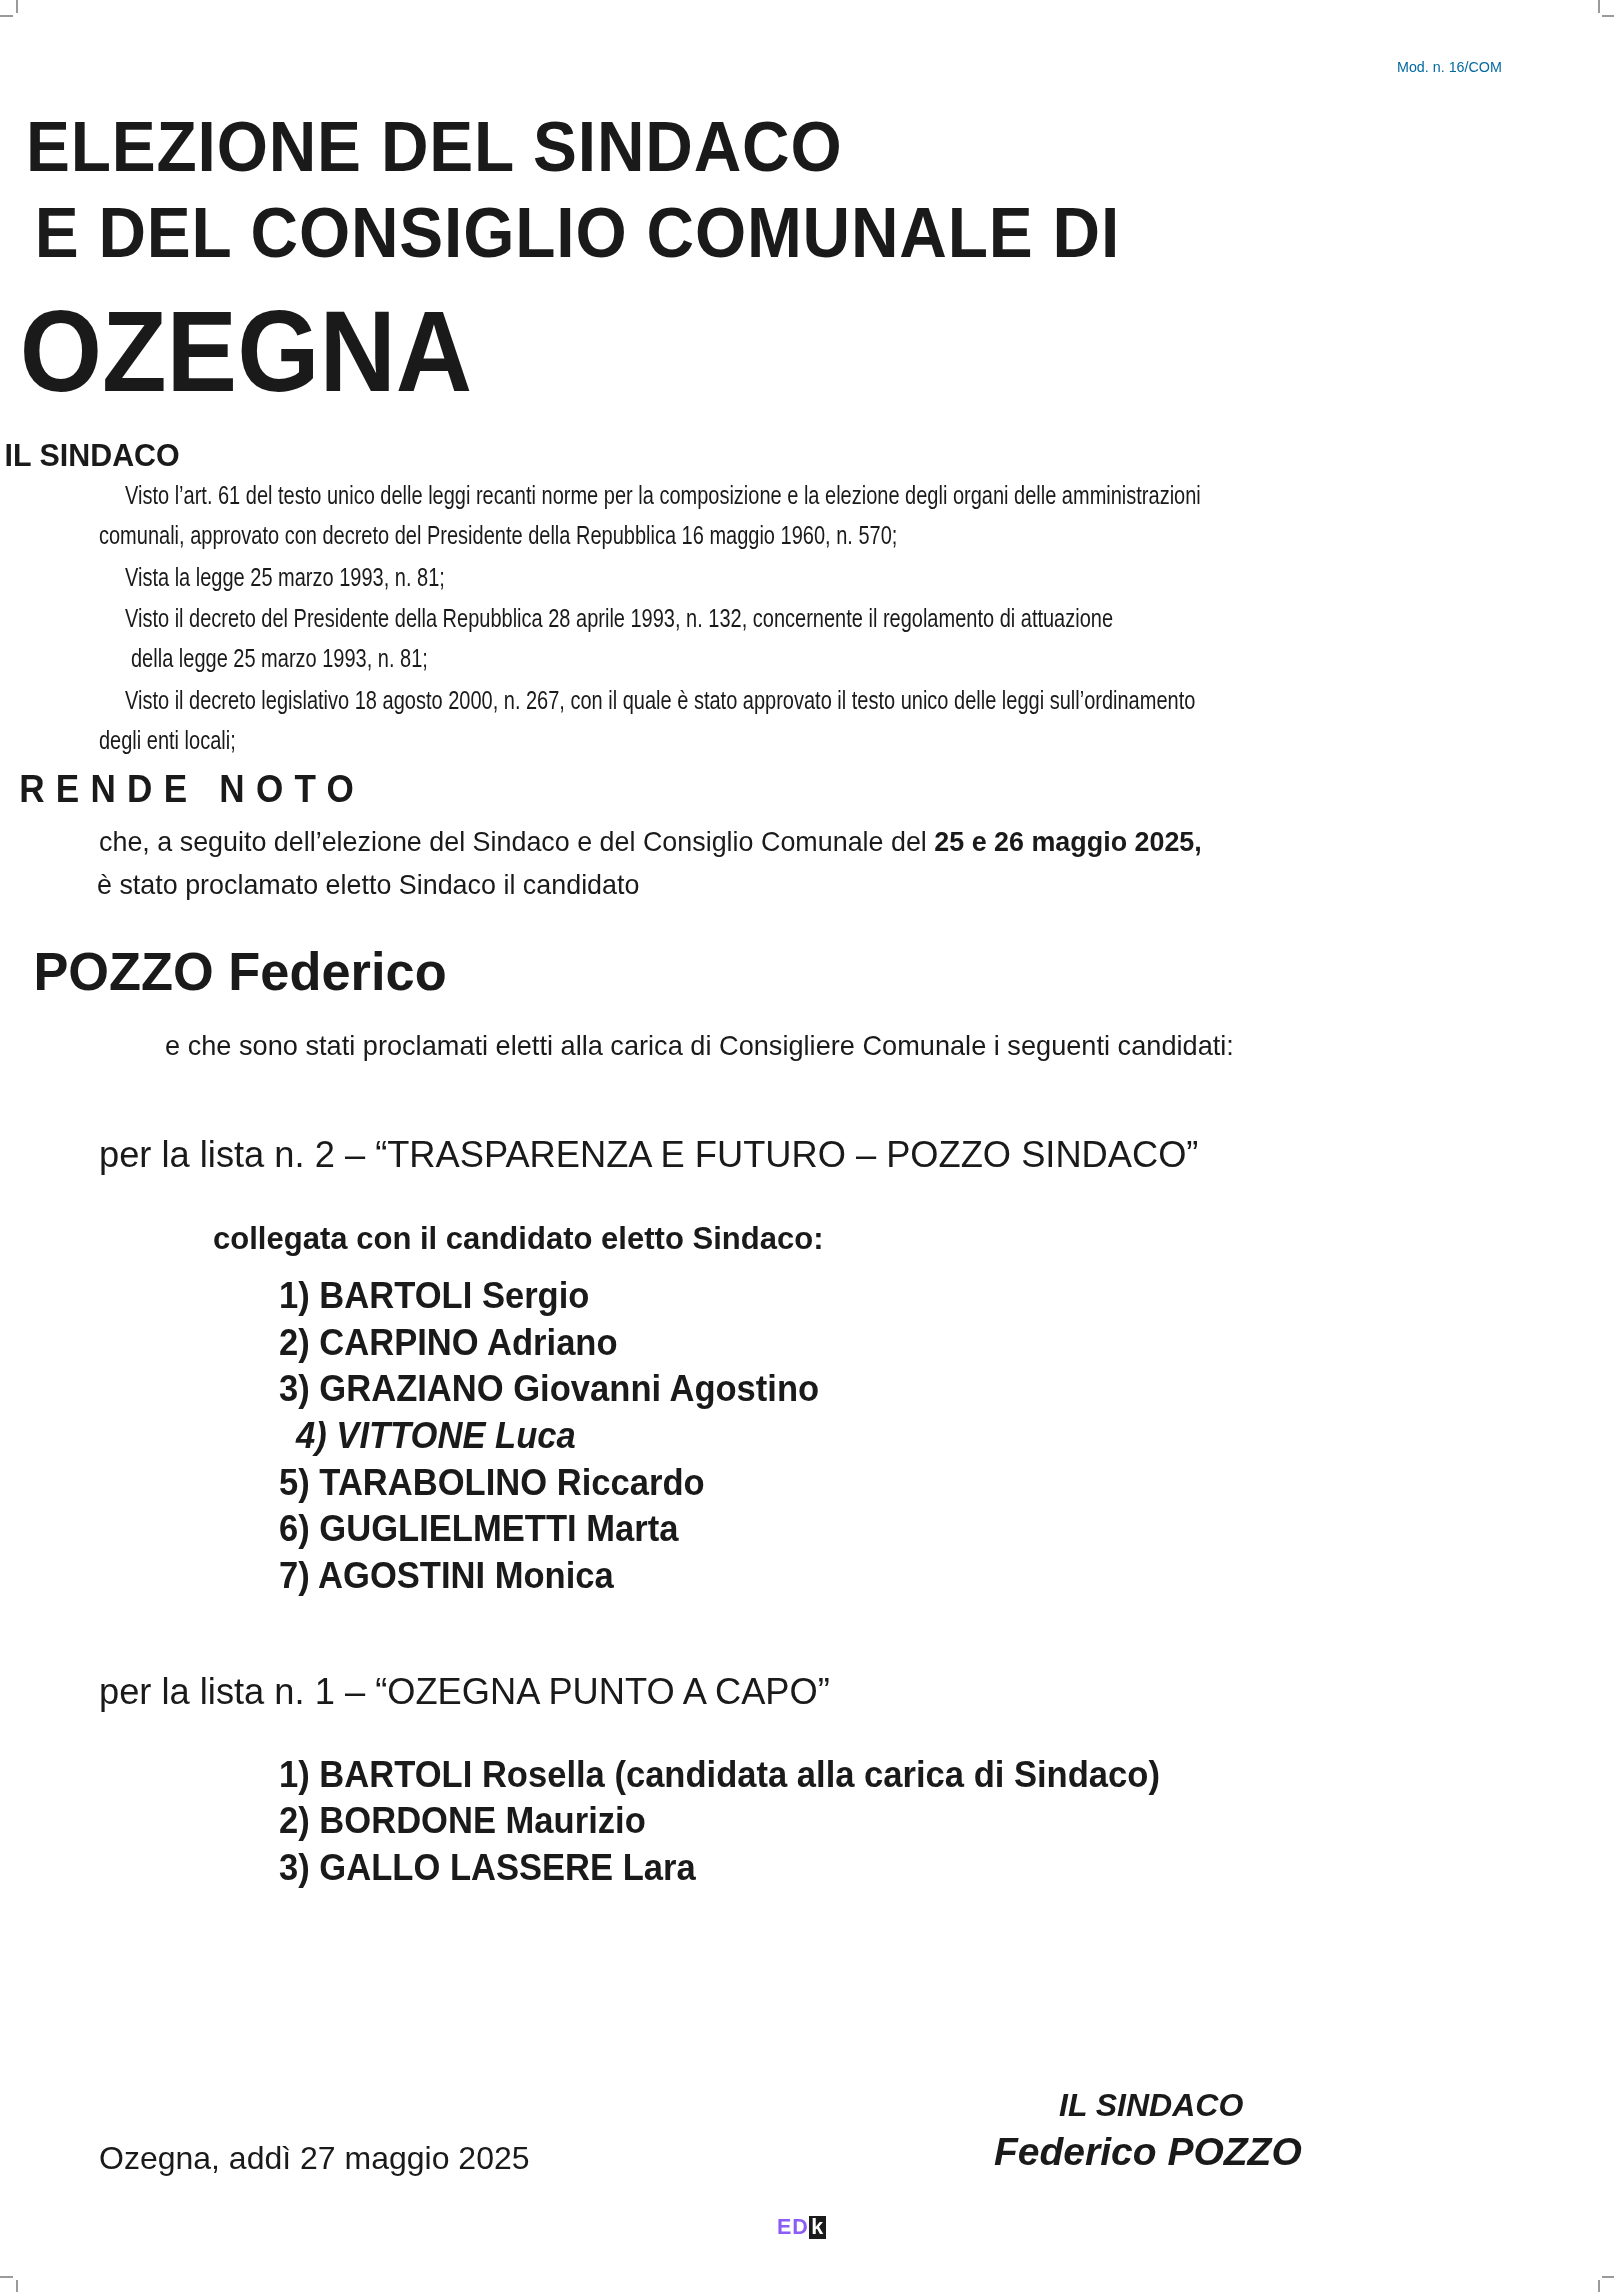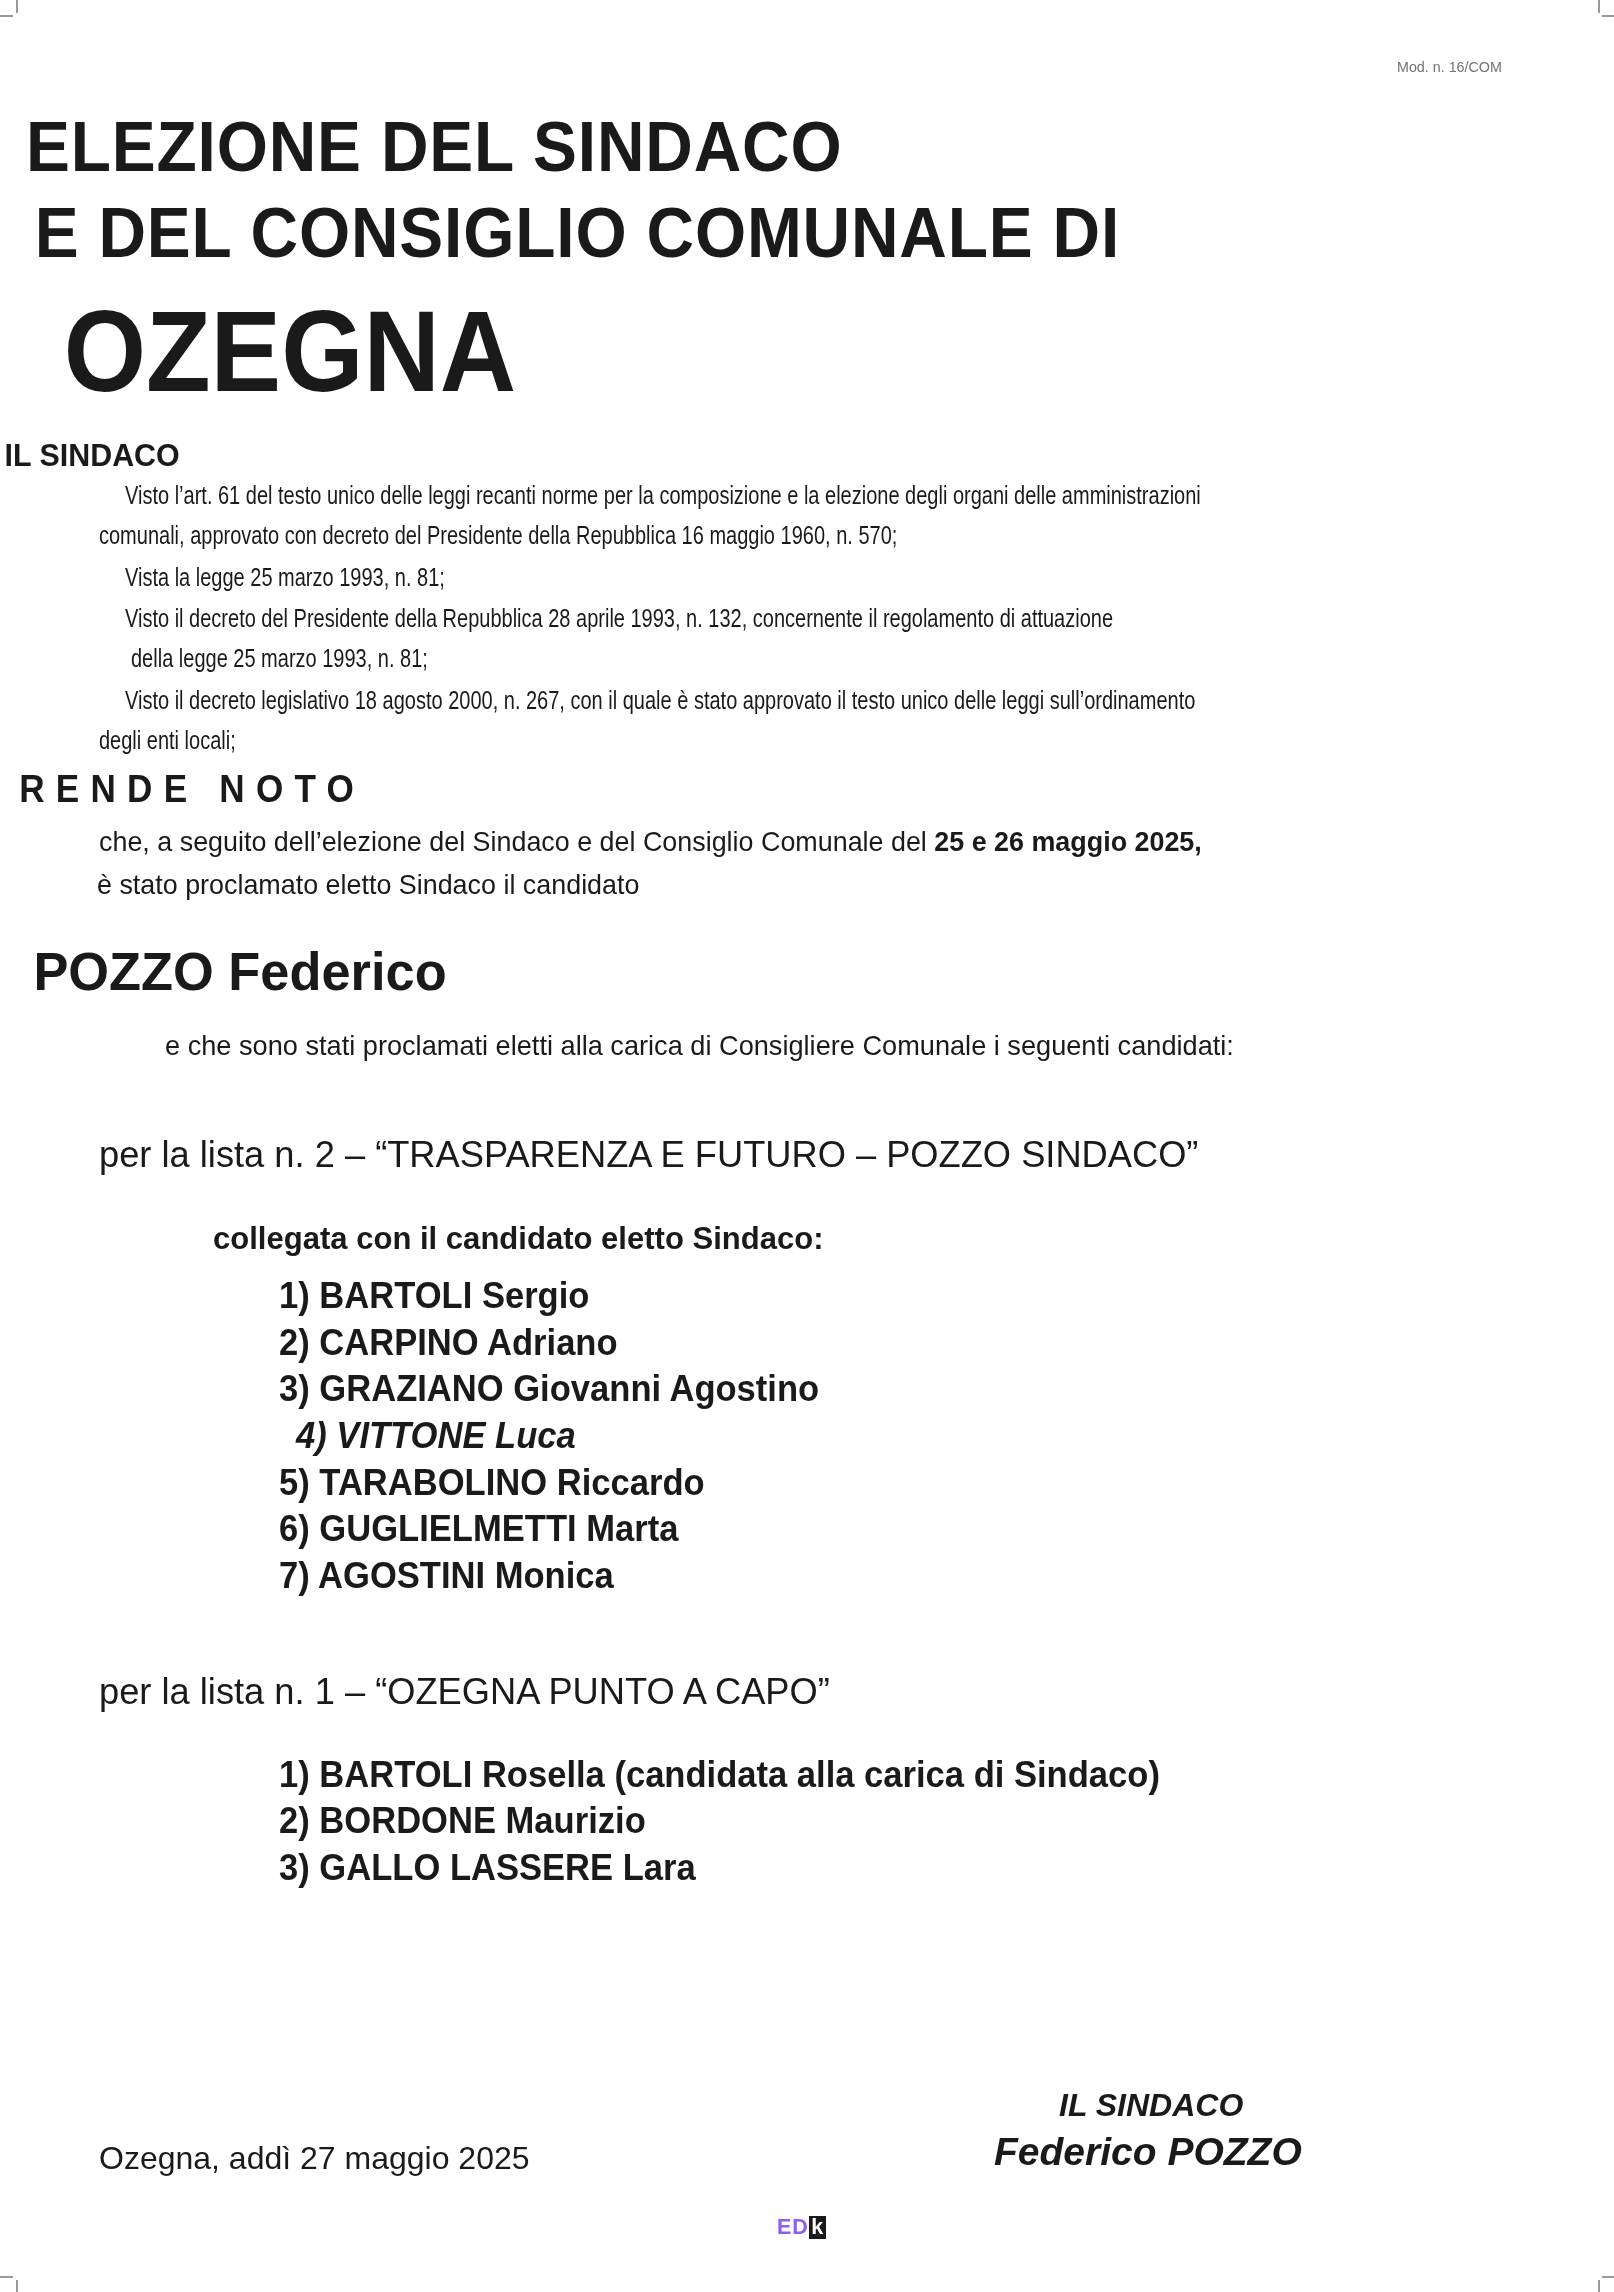--- a/index.html
+++ b/index.html
@@ -7,25 +7,25 @@
     body { position: relative; font-family: "Liberation Sans", sans-serif; color: #1a1a1a; }
 
     .crop { position: absolute; background: #9a9a9a; }
 
     .abs { position: absolute; white-space: nowrap; }
     .center { left: 0; width: 1615px; }
 
     .cond { display: inline-block; transform-origin: left top; }
     .cond-c { display: inline-block; transform-origin: center top; }
 
-    .mod { top: 59px; left: 1397px; font-size: 14.3px; color: #737373; }
+    .mod { top: 59px; left: 1397px; font-size: 14.3px; color: #0369a1; }
 
     .title1 { top: 107px; font-size: 70px; font-weight: bold; letter-spacing: 0.9px; }
     .title2 { top: 193px; font-size: 70px; font-weight: bold; letter-spacing: 0.9px; }
-    .city { top: 285px; font-size: 115px; font-weight: bold; padding-left: 44px; }
+    .city { top: 285px; font-size: 115px; font-weight: bold; }
 
     .sindaco-head { top: 437px; font-size: 32px; font-weight: bold; }
 
     .para { font-size: 25px; line-height: 30px; }
     .para .cond { transform: scaleX(0.80); }
 
     .rende { top: 767px; font-size: 39px; font-weight: bold; letter-spacing: 12.5px; }
 
     .che { font-size: 28px; }
     .che .cond { transform: scaleX(0.96); }

